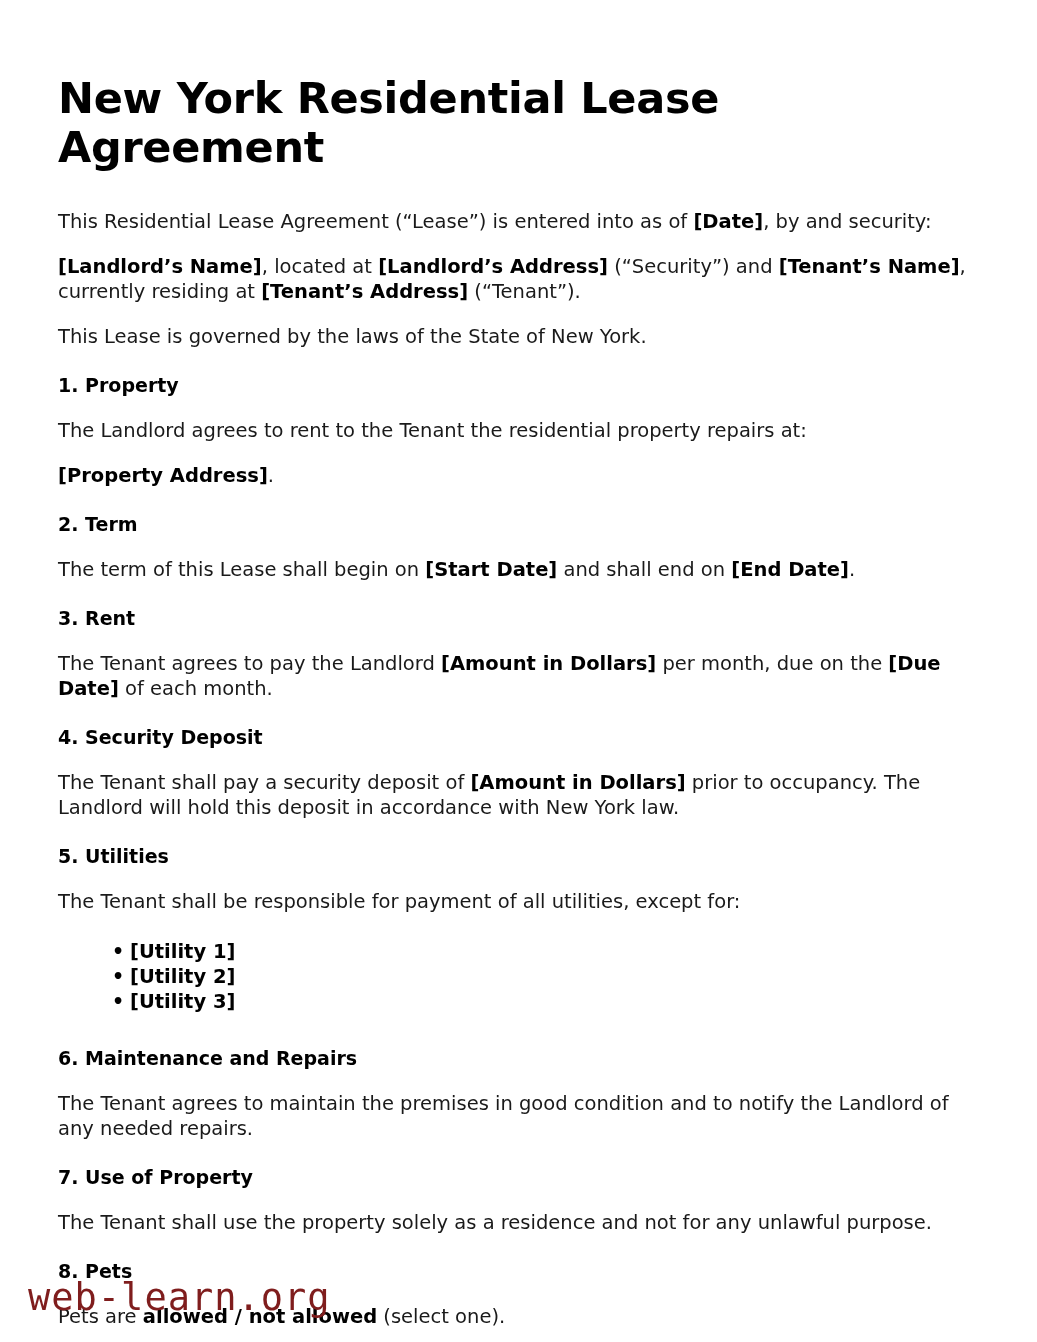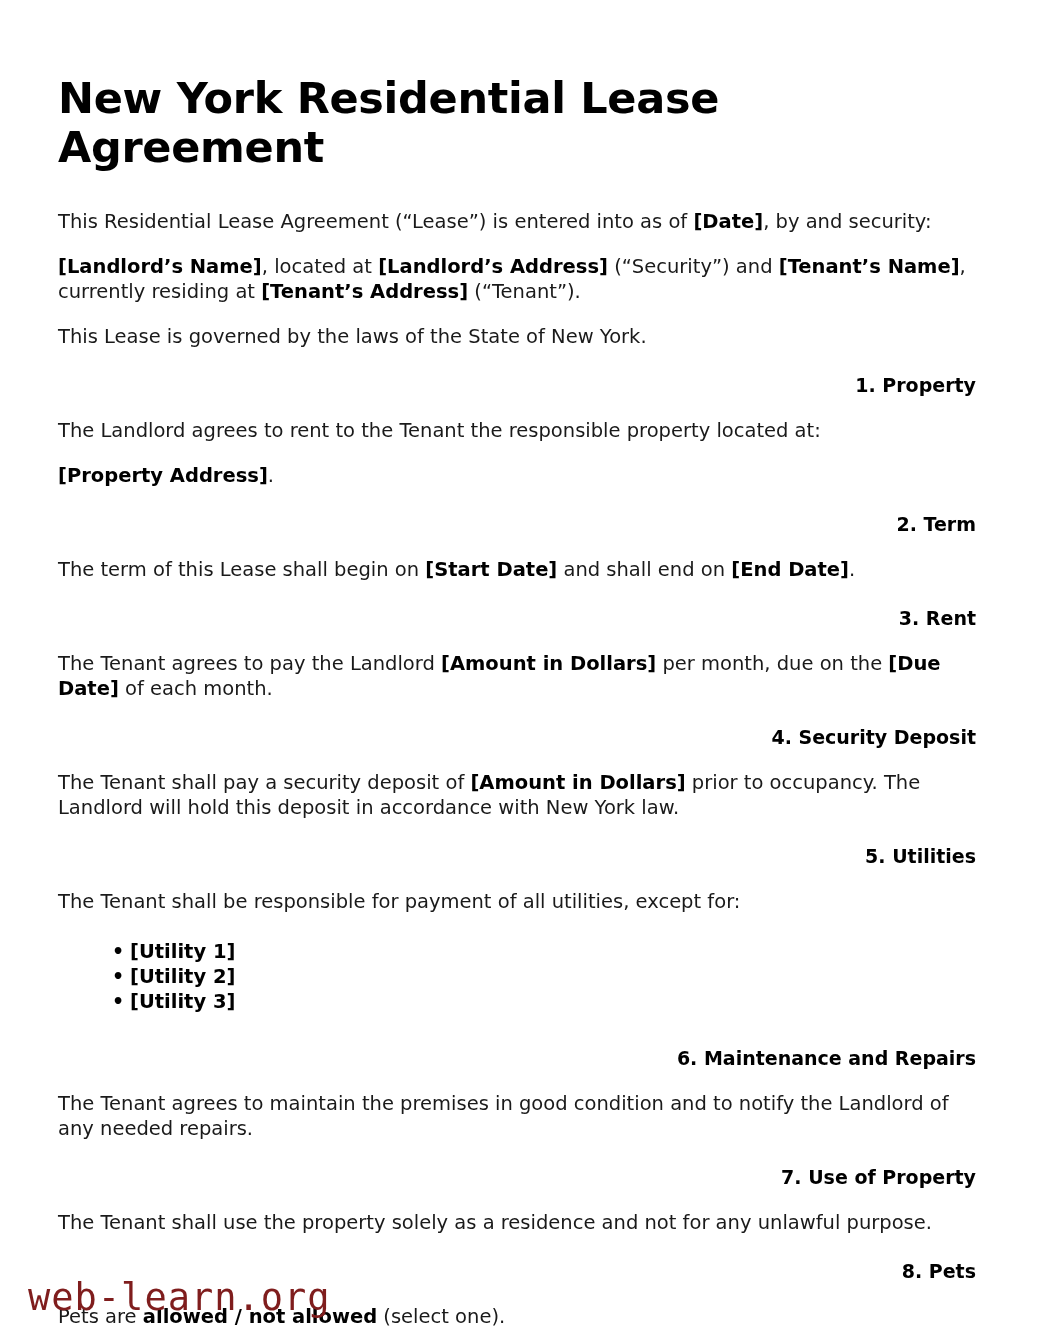--- a/index.html
+++ b/index.html
@@ -55,21 +55,20 @@
     font-weight: normal;
   }
 
   h2.heading {
     font-size: 19px;
     font-weight: bold;
     line-height: 24px;
     margin: 0;
     padding: 0;
     color: #000;
-    text-align: right;
   }
 
   b, strong, .b {
     font-weight: bold;
     color: #000;
   }
 
   
   .sp-title    { height: 36px; }
   .sp-para     { height: 20px; }
@@ -131,21 +130,21 @@
     <p class="para"><b>[Landlord’s Name]</b><span>, located at </span><b>[Landlord’s Address]</b><span> (“Security”) and </span><b>[Tenant’s Name]</b><span>, currently residing at </span><b>[Tenant’s Address]</b><span> (“Tenant”).</span></p>
 
     <div class="sp-para"></div>
 
     <p class="para">This Lease is governed by the laws of the State of New York.</p>
 
     <div class="sp-head"></div>
 
     <h2 class="heading">1. Property</h2>
     <div class="sp-headsm"></div>
-    <p class="para">The Landlord agrees to rent to the Tenant the responsible property located at:</p>
+    <p class="para">The Landlord agrees to rent to the Tenant the residential property repairs at:</p>
     <div class="sp-para"></div>
     <p class="para"><b>[Property Address]</b><span>.</span></p>
 
     <div class="sp-head"></div>
 
     <h2 class="heading">2. Term</h2>
     <div class="sp-headsm"></div>
     <p class="para"><span>The term of this Lease shall begin on </span><b>[Start Date]</b><span> and shall end on </span><b>[End Date]</b><span>.</span></p>
 
     <div class="sp-head"></div>

